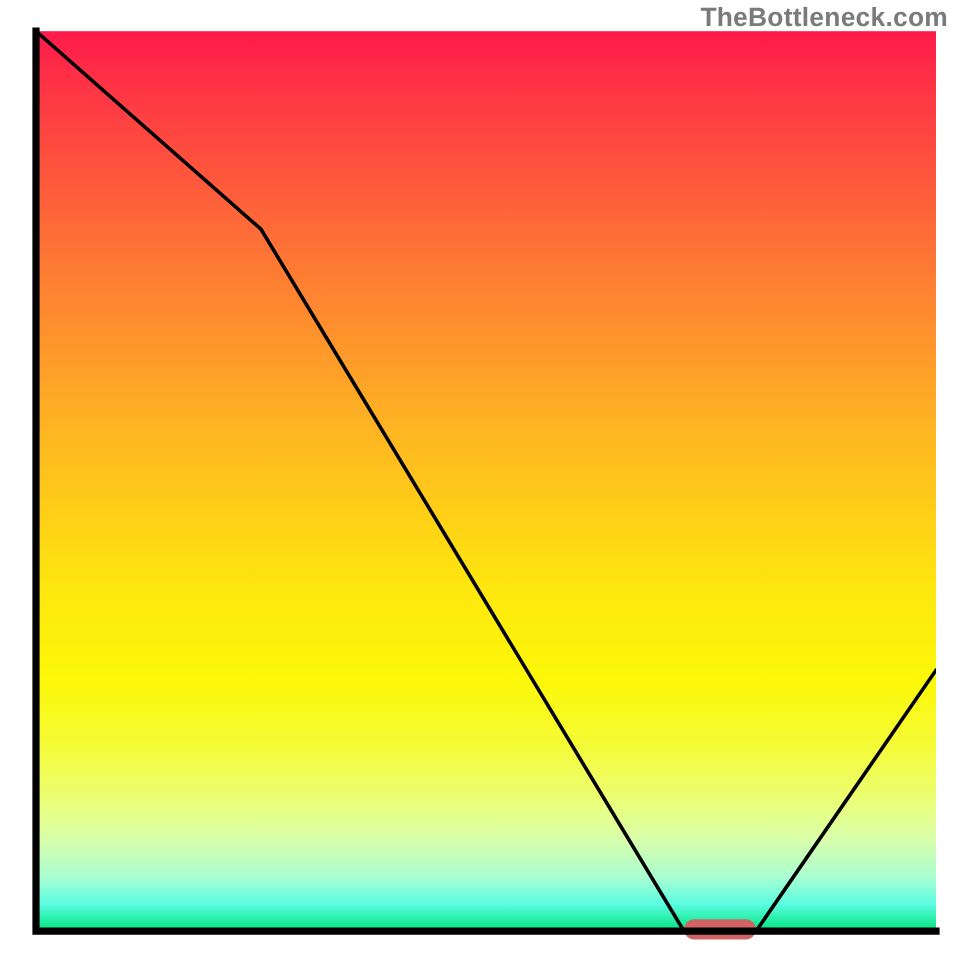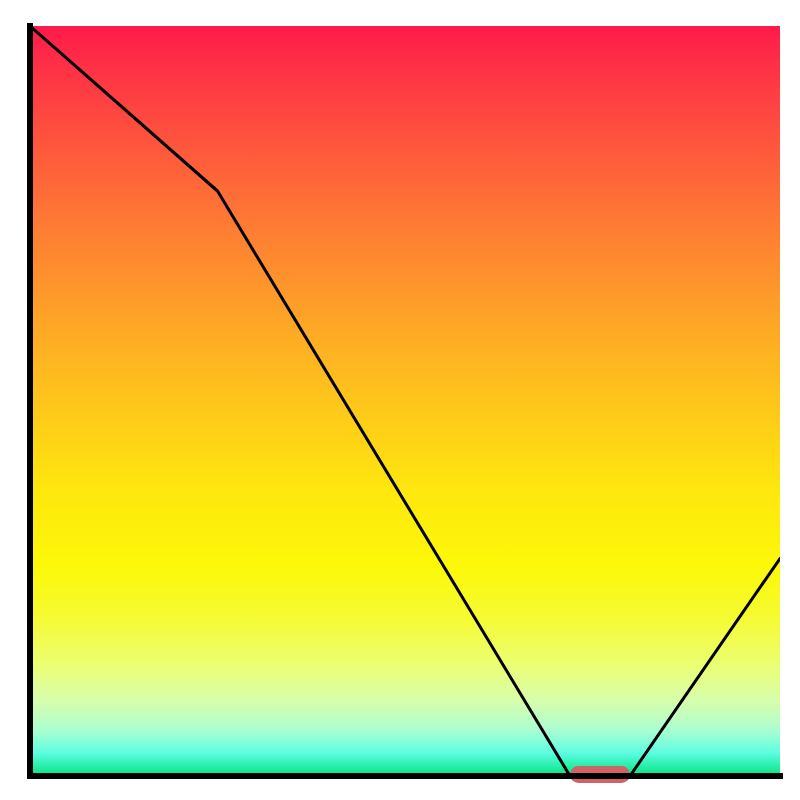--- a/index.html
+++ b/index.html
@@ -68,20 +68,21 @@
     position: absolute;
     background: #d16365;
     border-radius: 9px;
     height: 17px;
   }
 </style>
 </head>
 <body>
 
 <div class="container">
+  <div class="watermark">TheBottleneck.com</div>
 
   <div class="plot">
     <div class="gradient"></div>
 
     <svg class="curve" width="750" height="750" viewBox="0 0 750 750" preserveAspectRatio="none">
       <path id="curve-path" fill="none" stroke-linecap="round" stroke-linejoin="round" d="M 0.0 0.0 L 187.5 165.0 L 540.0 750.0 L 600.0 750.0 L 750.0 532.5" stroke="#000000" stroke-width="3"></path>
     </svg>
 
     <div id="marker" class="marker" style="left: 540px; width: 60px; top: 740px; background: rgb(209, 99, 101);"></div>
   </div>

